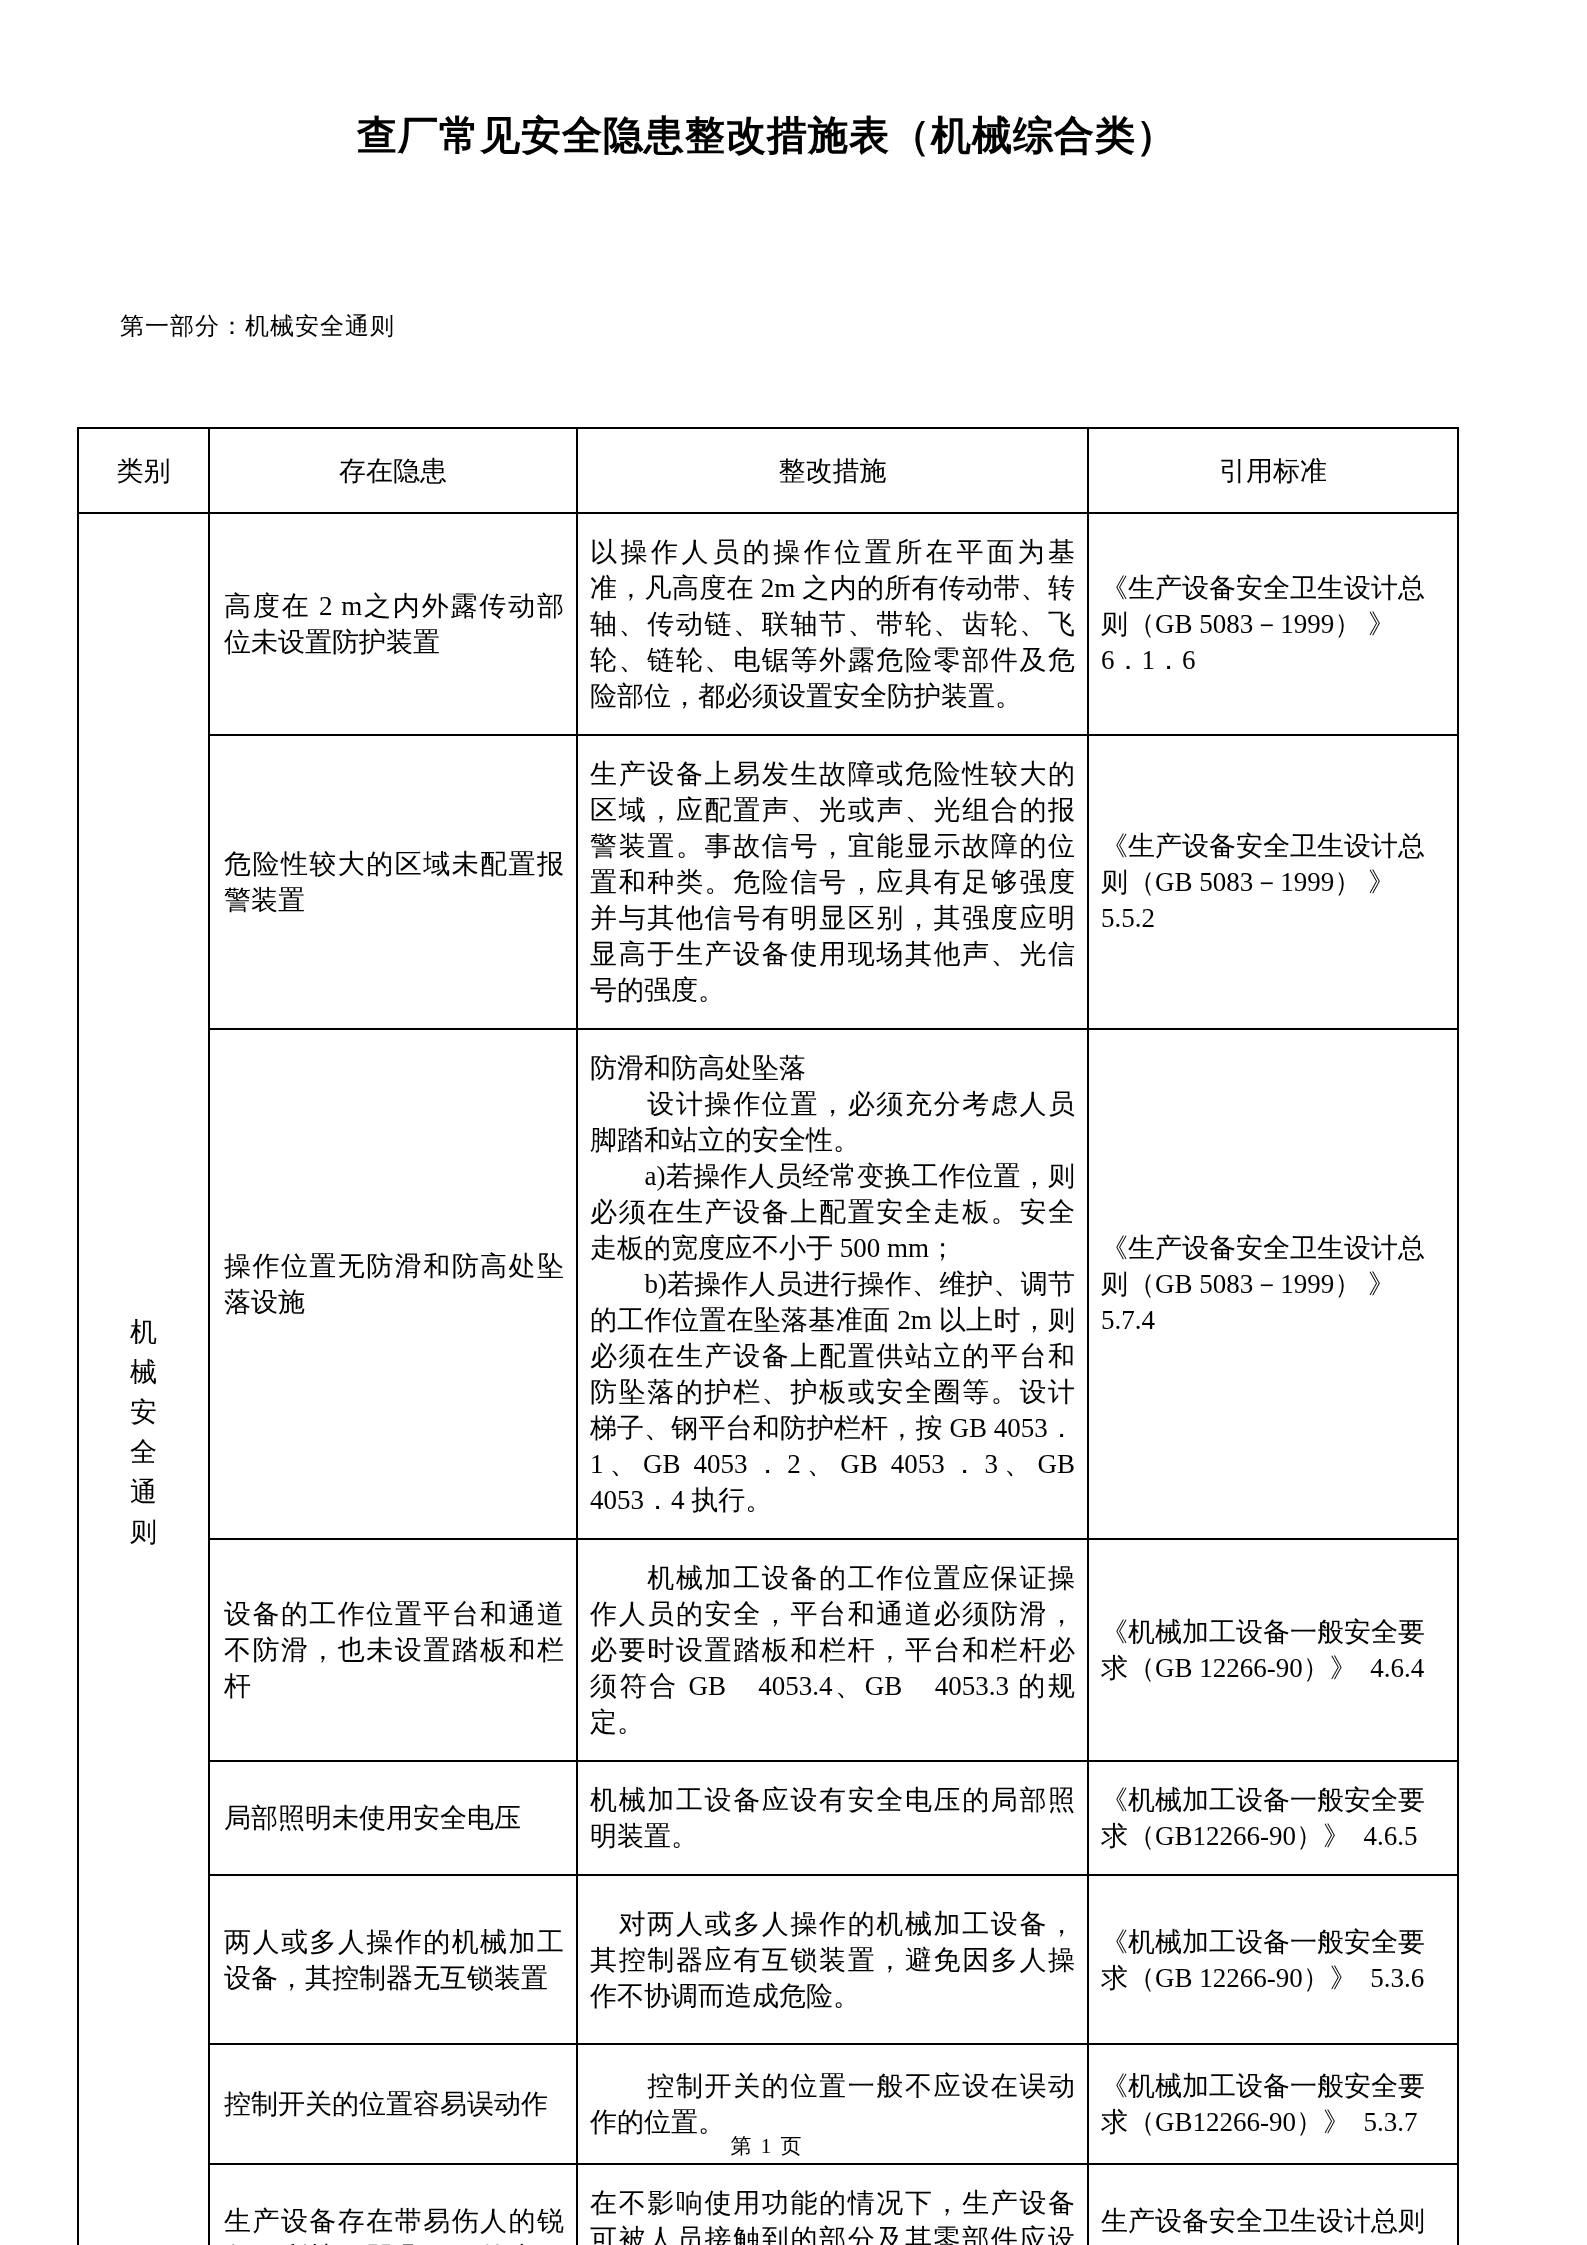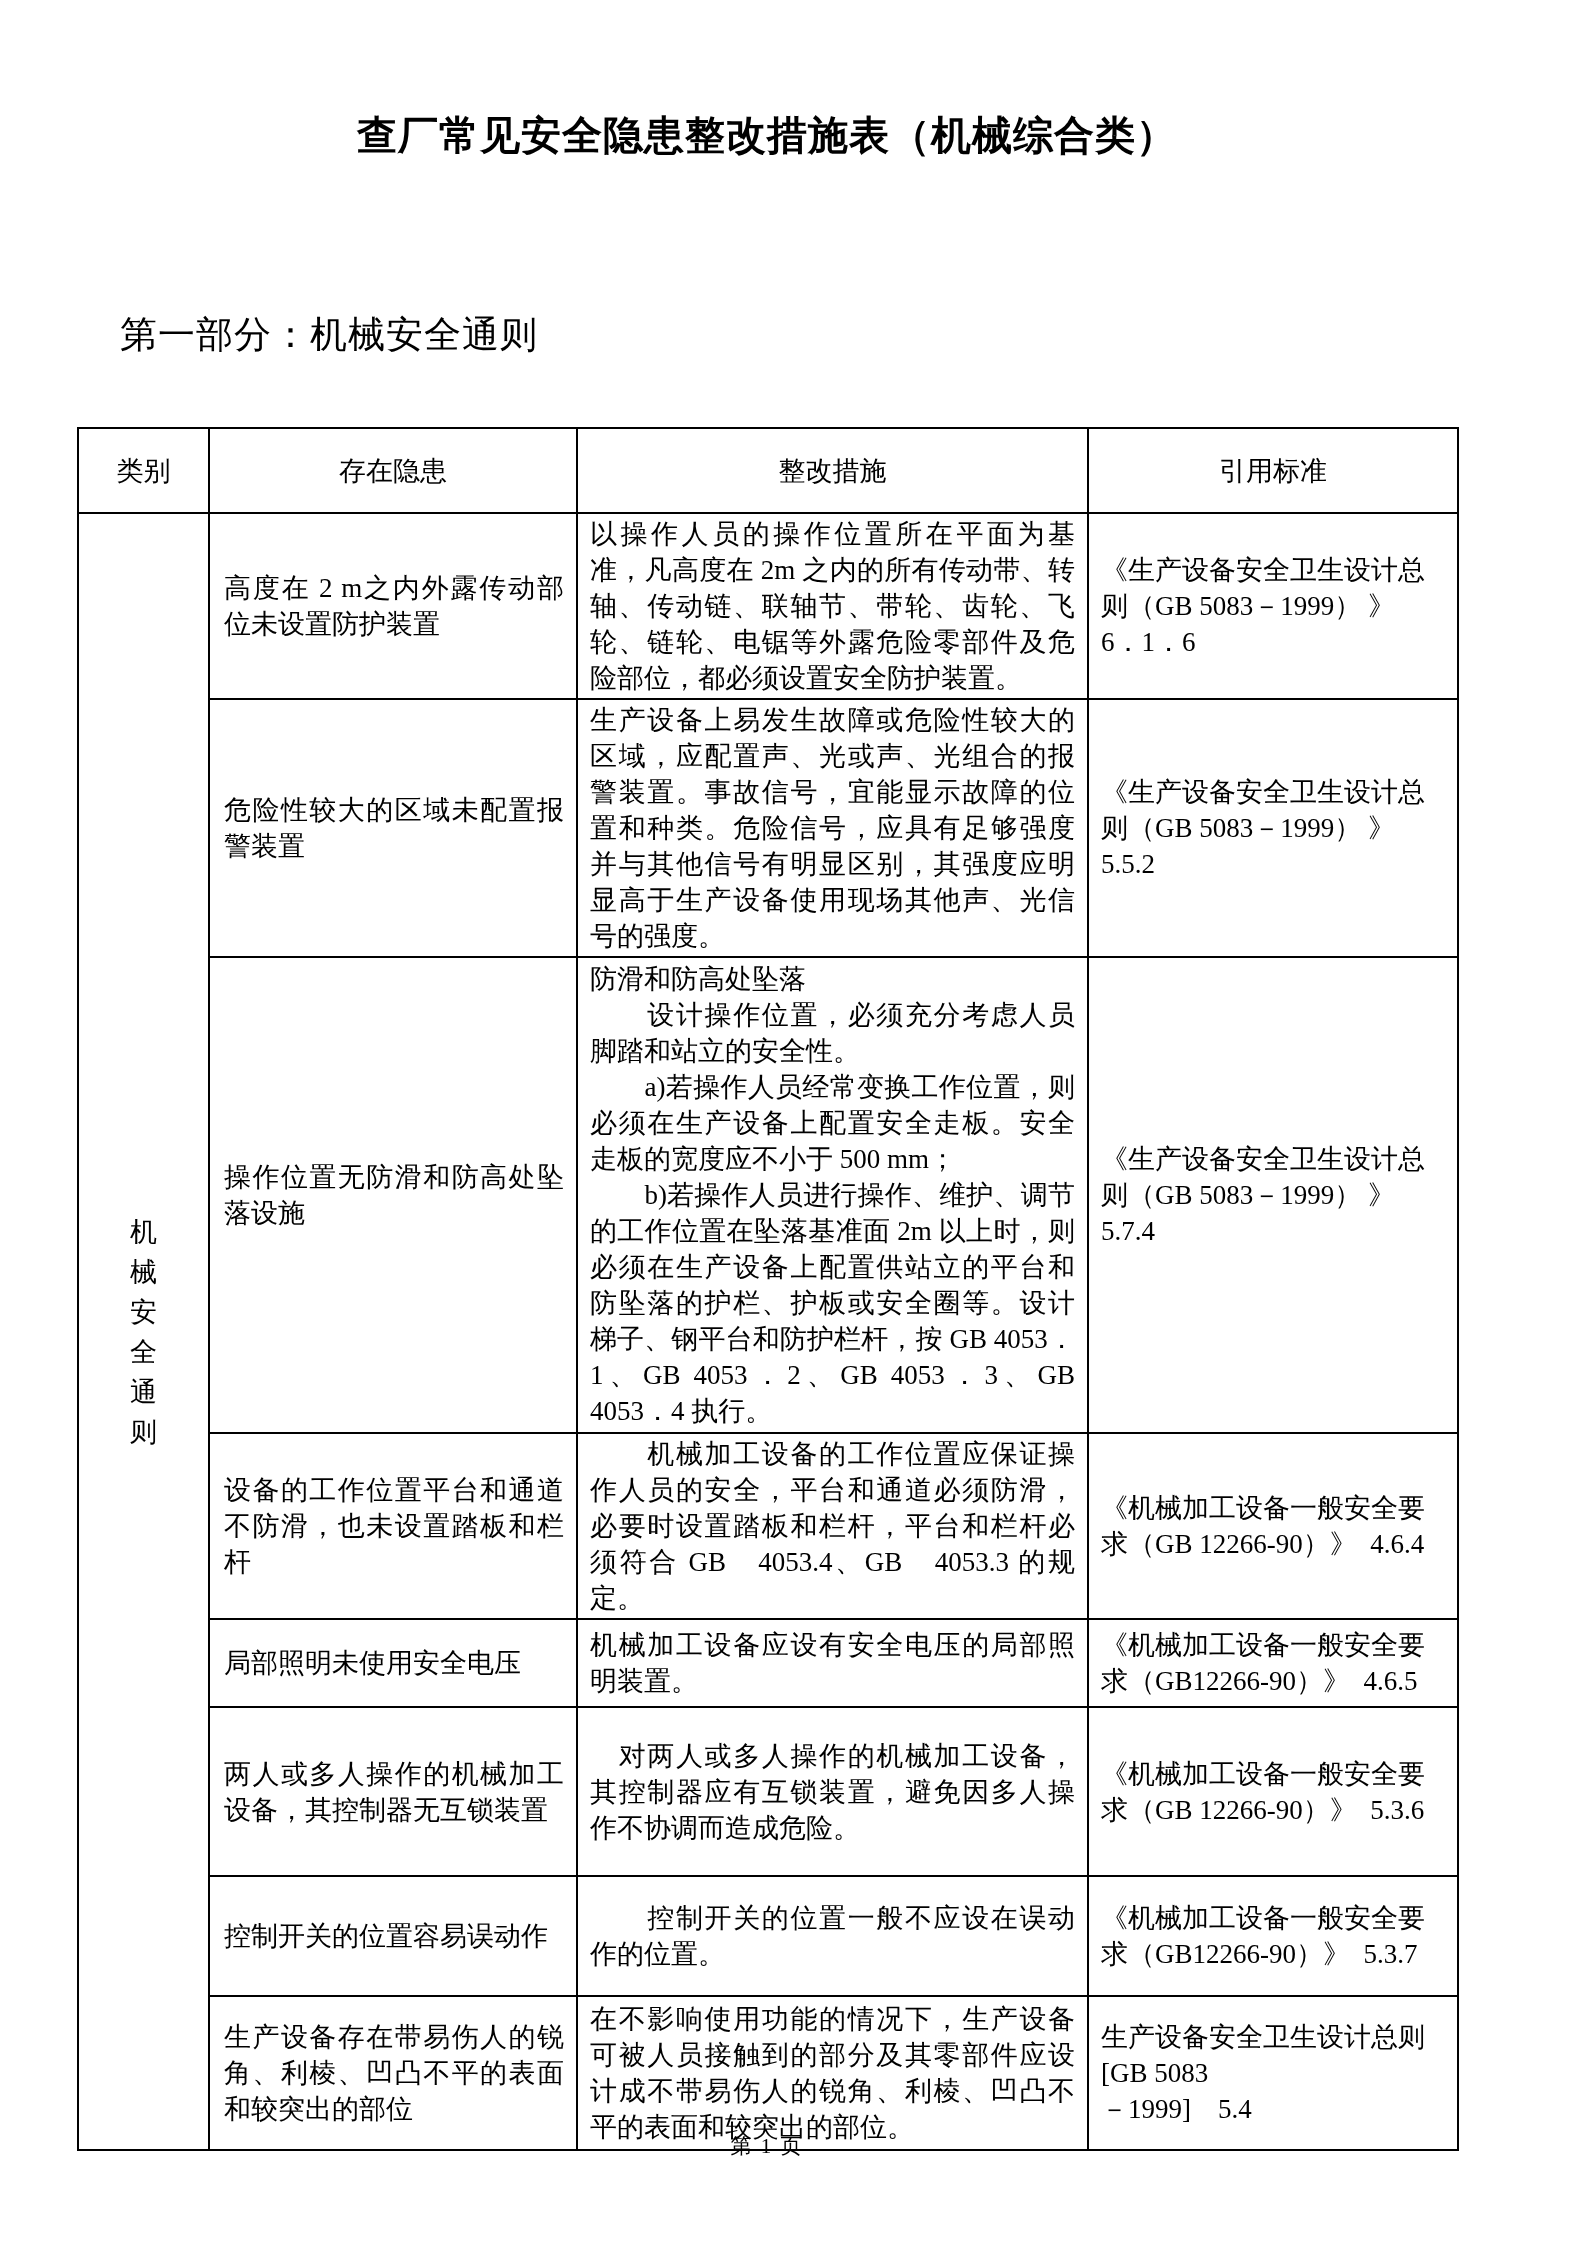--- a/index.html
+++ b/index.html
@@ -7,21 +7,21 @@
     width:1587px;height:2245px;position:relative;
     font-family:"Liberation Serif","DejaVu Serif",serif;
     color:#000;
   }
   .doc-title{
     position:absolute;top:108px;left:77px;width:1380px;
     text-align:center;font-size:40px;font-weight:bold;letter-spacing:1px;
   }
   .section-heading{
     position:absolute;top:310px;left:120px;
-    font-size:37px;font-weight:normal;letter-spacing:1px;
+    font-size:24px;font-weight:normal;letter-spacing:1px;
   }
   table.safety{
     position:absolute;top:427px;left:77px;width:1380px;
     border-collapse:collapse;table-layout:fixed;
   }
   table.safety td, table.safety th{
     border:2px solid #000;
     font-size:27px;line-height:36px;font-weight:normal;
     vertical-align:middle;
     overflow:hidden;
@@ -35,21 +35,21 @@
     text-align:center;vertical-align:middle;
   }
   td.cat span{
     display:inline-block;width:1.15em;word-break:break-all;
     line-height:40px;font-size:27px;text-align:center;
   }
   td.hazard{
     padding:6px 12px 6px 14px;text-align:justify;margin-top:8px;
   }
   td.measure{
-    padding:2px 12px;text-align:justify;white-space:pre-wrap;
+    padding:20px 12px;text-align:justify;white-space:pre-wrap;
   }
   td.standard{
     padding:6px 20px 6px 12px;text-align:left;white-space:pre-wrap;
     position:relative;
   }
   th.standard-h{position:relative;}
   .page-footer{
     position:absolute;top:2132px;left:77px;width:1380px;
     text-align:center;font-size:21px;letter-spacing:2px;
   }

